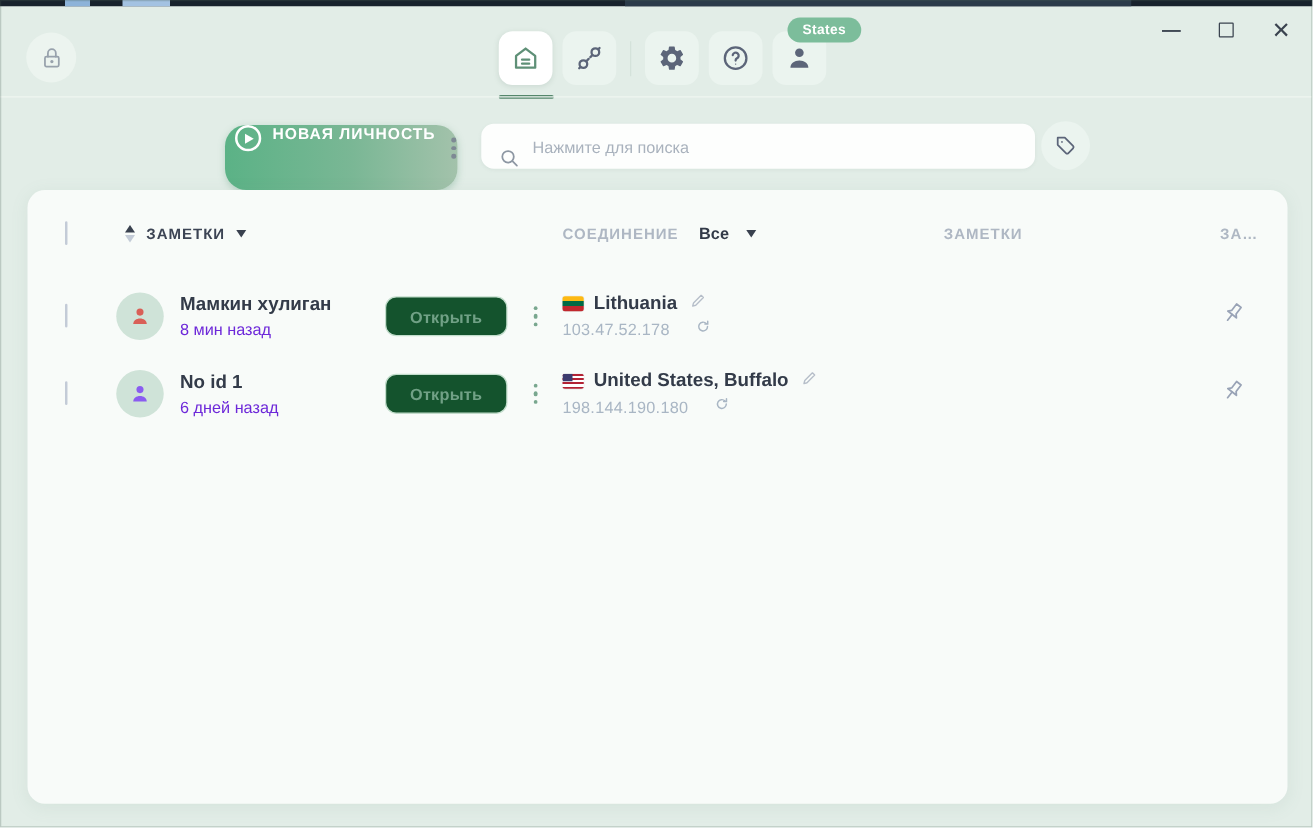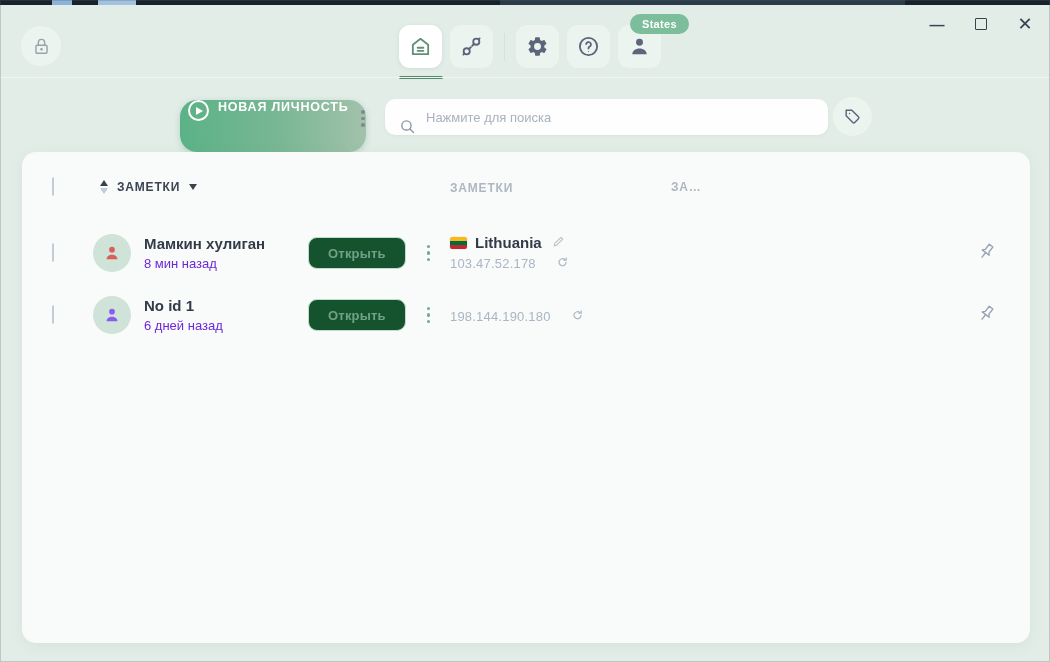--- a/index.html
+++ b/index.html
@@ -235,20 +235,25 @@
     <div class="cell-check"><span class="checkbox"></span></div>
     <div class="cell-created">
       <span class="sort-arrows">
           <span class="tri-up"></span>
           <span class="tri-dn"></span>
         </span>
       <span class="col-label dark">ЗАМЕТКИ</span>
       <span class="caret-dn"></span>
     </div>
     <div class="cell-action"></div>
+    <div class="cell-conn">
+      <span class="col-label">СОЕДИНЕНИЕ</span>
+      <span class="filter-val">Все</span>
+      <span class="caret-dn"></span>
+    </div>
     <div class="cell-notes"><span class="col-label">ЗАМЕТКИ</span></div>
     <div class="cell-pin">
         <span class="col-label">ЗА…</span>
       </div>
   </div>
 
   <div class="trow drow">
     <div class="cell-check"><span class="checkbox"></span></div>
     <div class="cell-created">
       <span class="avatar red">
@@ -319,20 +324,29 @@
     </div>
     <div class="cell-action">
       <button class="open-btn">Открыть</button>
       <span class="kebab row-kebab">
           <i></i>
           <i></i>
           <i></i>
         </span>
     </div>
     <div class="cell-conn">
+      <div class="conn-top">
+        <span class="flag flag-us"></span>
+        <span class="conn-country">United States, Buffalo</span>
+        <span class="pencil-icon">
+          <svg width="13" height="13" viewBox="0 0 24 24" fill="none" stroke="currentColor" stroke-width="2" stroke-linejoin="round">
+              <path d="M4 20l1.2-4.5L16.5 4.2l3.3 3.3L8.5 18.8z"></path>
+            </svg>
+        </span>
+      </div>
       <div class="conn-bottom">
         <span class="conn-ip">198.144.190.180</span>
         <span class="refresh-icon">
           <svg width="13" height="13" viewBox="0 0 24 24" fill="none" stroke="currentColor" stroke-width="2.2" stroke-linecap="round">
               <path d="M18.5 11.5a6.5 6.5 0 1 1-1.9-4.6"></path>
               <path d="M18.8 3.6v4.2h-4.2"></path>
             </svg>
         </span>
       </div>
     </div>

